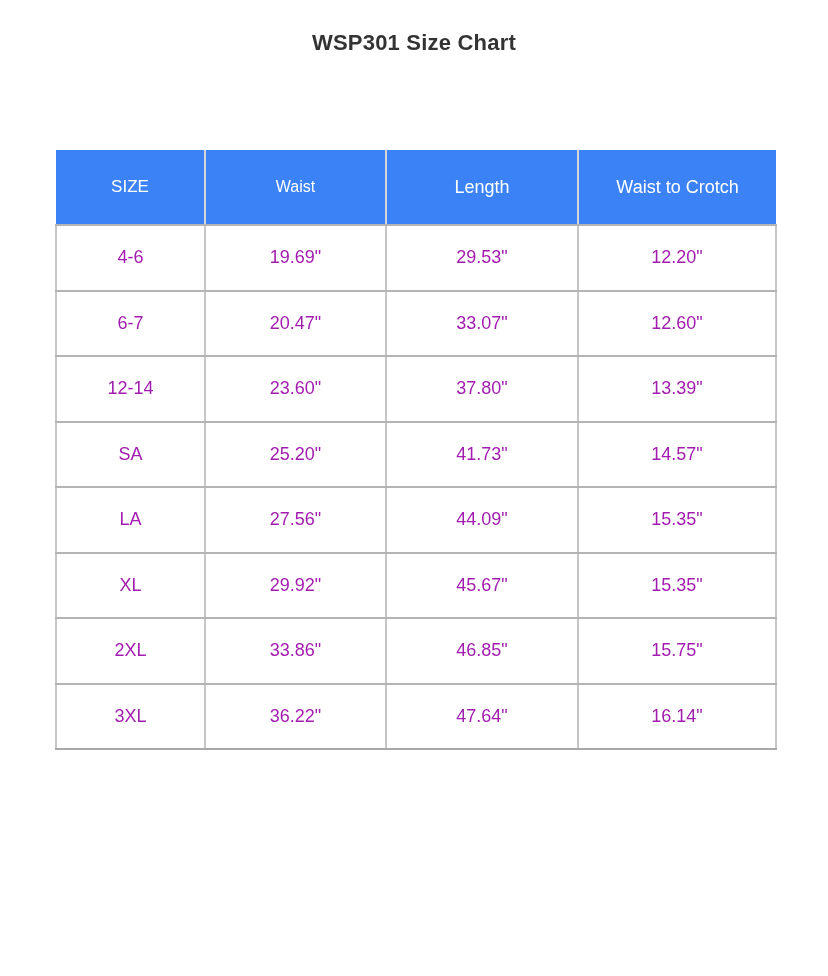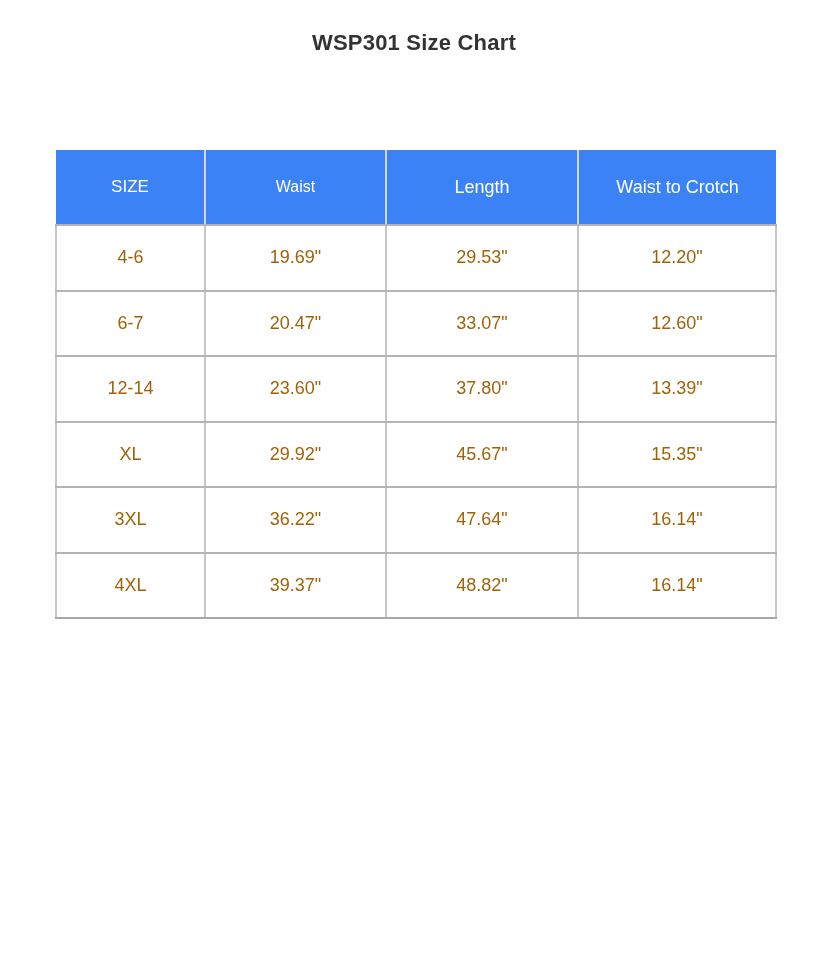--- a/index.html
+++ b/index.html
@@ -70,21 +70,21 @@
   table.size-chart thead th.h-size   { font-size: 17px; }
   table.size-chart thead th.h-waist  { font-size: 16px; }
   table.size-chart thead th.h-length { font-size: 18px; }
   table.size-chart thead th.h-wtc    { font-size: 18px; }
 
   table.size-chart tbody td {
     height: 63.5px;
     text-align: center;
     vertical-align: middle;
     font-size: 18px;
-    color: #a16207;
+    color: #a21caf;
     background: #ffffff;
     border-right: 2px solid #c6c6c6;
     border-bottom: 2px solid #b4b4b4;
     padding: 0 6px;
   }
   table.size-chart tbody td:first-child {
     border-left: 2px solid #c6c6c6;
   }
   table.size-chart tbody td:last-child {
     border-right: 2px solid #c6c6c6;
@@ -129,34 +129,46 @@
           <td>33.07"</td>
           <td>12.60"</td>
         </tr>
         <tr>
           <td>12-14</td>
           <td>23.60"</td>
           <td>37.80"</td>
           <td>13.39"</td>
         </tr>
         <tr>
+          <td>SA</td>
+          <td>25.20"</td>
+          <td>41.73"</td>
+          <td>14.57"</td>
+        </tr>
+        <tr>
+          <td>LA</td>
+          <td>27.56"</td>
+          <td>44.09"</td>
+          <td>15.35"</td>
+        </tr>
+        <tr>
           <td>XL</td>
           <td>29.92"</td>
           <td>45.67"</td>
           <td>15.35"</td>
         </tr>
         <tr>
+          <td>2XL</td>
+          <td>33.86"</td>
+          <td>46.85"</td>
+          <td>15.75"</td>
+        </tr>
+        <tr>
           <td>3XL</td>
           <td>36.22"</td>
           <td>47.64"</td>
-          <td>16.14"</td>
-        </tr>
-        <tr>
-          <td>4XL</td>
-          <td>39.37"</td>
-          <td>48.82"</td>
           <td>16.14"</td>
         </tr>
       </tbody>
     </table>
   </div>
 
 </div>
 
 </body></html>

